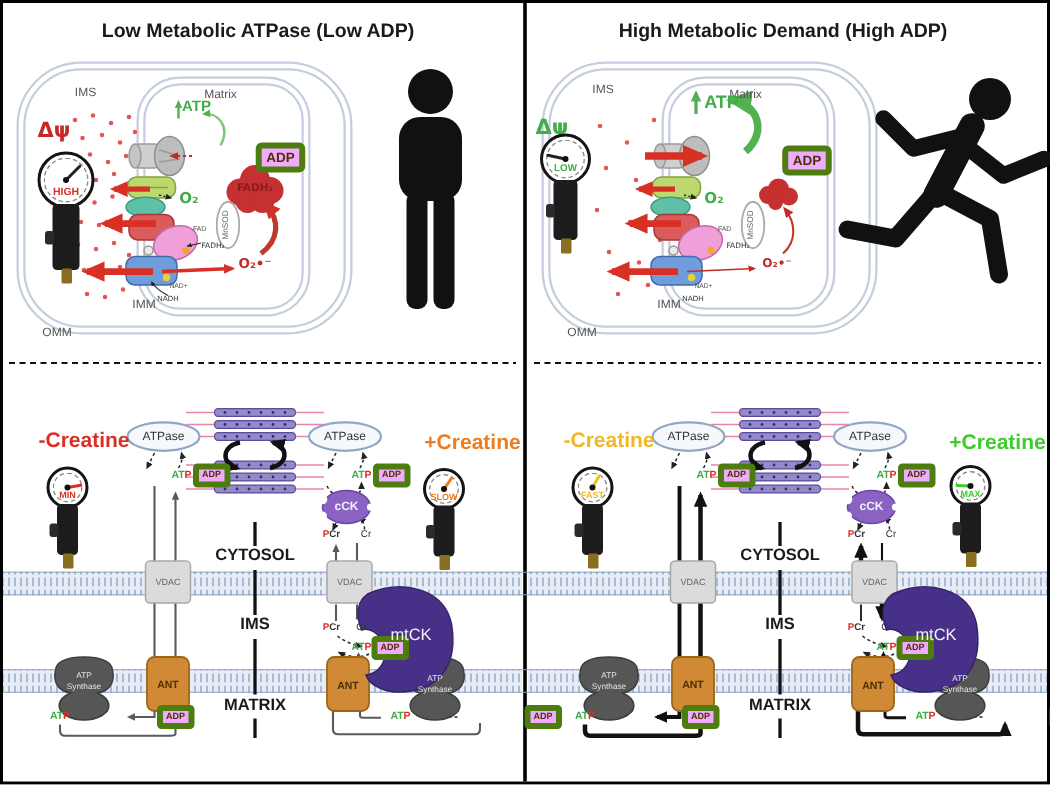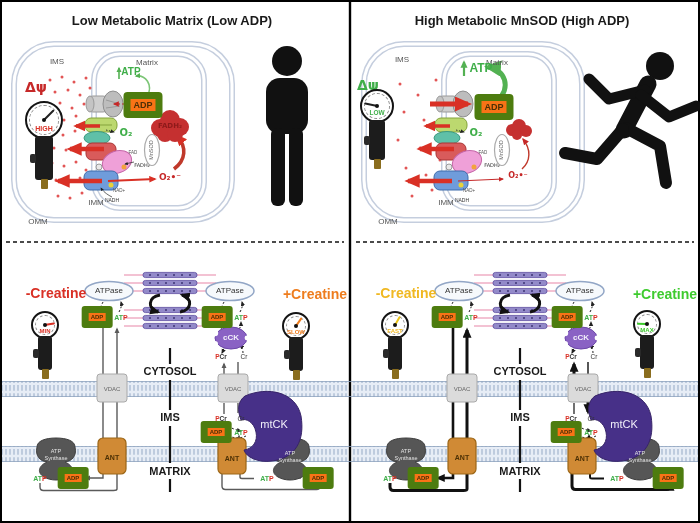--- a/index.html
+++ b/index.html
@@ -11,22 +11,22 @@
   .b{font-weight:bold;}
   .w6{font-weight:600;}
   .cRed{color:#d93025}.cRed2{color:#c62828}.cDRed{color:#8e1a1a}
   .cGreen{color:#3fae49}.cBGreen{color:#3ecb2e}
   .cOrange{color:#ee7d1e}.cYellow{color:#f0b822}
   .cGray{color:#555}.cGray2{color:#666}.cDark{color:#1a1a1a}.cMid{color:#333}
   .cWhite{color:#f2effa}.cBrown{color:#4c3005}.cLt{color:#e3e3e3}
   .s4{font-size:4.5px}.s5{font-size:5px}.s55{font-size:5.5px}.s6{font-size:6px}
   .s65{font-size:6.5px}.s7{font-size:7px}.s8{font-size:8px}.s9{font-size:9px}.s10{font-size:10px}.s11{font-size:11px}.s12{font-size:12px}
   .s13{font-size:13px}.s14{font-size:14px}
-  .adpbox{background:#f97316;border:7px solid #4d7c0f;border-radius:3px;color:#4c3005;
-          font-weight:bold;font-size:6px;line-height:8px;padding:0 2px;}
+  .adpbox{background:#f0abfc;border:4px solid #4d7c0f;border-radius:3px;color:#4c3005;
+          font-weight:bold;font-size:6px;line-height:8px;padding:0 2px;margin-left:44px;}
   .adpbig{font-size:9px;line-height:12px;padding:0 3px;border-radius:4px;}
   
   .gauge{position:absolute;}
   .dial{position:relative;background:#fff;border:2px solid #141414;border-radius:50%;box-sizing:border-box;}
   .dial::before{content:"";position:absolute;inset:2px;border:1px dashed #8a8a8a;border-radius:50%;}
   .needle{position:absolute;left:50%;top:50%;width:42%;height:2px;margin-top:-1px;
           transform-origin:0 50%;border-radius:1px;}
   .hub{position:absolute;left:50%;top:50%;width:4px;height:4px;margin:-2px 0 0 -2px;
        background:#111;border-radius:50%;}
   .glabel{position:absolute;left:0;right:0;bottom:5px;text-align:center;font-weight:bold;}
@@ -467,38 +467,38 @@
       </g>
 
   <g stroke="#111" fill="none" stroke-width="3">
     <path d="M 160,295 C 148,297 147,309 158,312" marker-end="url(#mB)"></path>
     <path d="M 180,312 C 192,310 193,298 182,295" marker-end="url(#mB)"></path>
     <path d="M 510,295 C 498,297 497,309 508,312" marker-end="url(#mB)"></path>
     <path d="M 530,312 C 542,310 543,298 532,295" marker-end="url(#mB)"></path>
   </g>
 </svg>
 
-<span class="lbl s13 w6 cDark" style="left:172px;top:20px">Low Metabolic Matrix (Low ADP)</span>
+<span class="lbl s13 w6 cDark" style="left:172px;top:20px">Low Metabolic ATPase (Low ADP)</span>
 <span class="lbl s8 cGray" style="left:57px;top:62px">IMS</span>
 <span class="lbl s8 cGray" style="left:147px;top:63px">Matrix</span>
 <span class="lbl s8 cGray" style="left:96px;top:203px">IMM</span>
 <span class="lbl s8 cGray" style="left:38px;top:222px">OMM</span>
 <span class="lbl s14 b cRed2 chem" style="left:36px;top:87px">Δψ</span>
 <span class="lbl s10 b cGreen" style="left:131px;top:72px">ATP</span>
 <span class="lbl adpbox adpbig" style="left:143px;top:105px">ADP</span>
 <span class="lbl s7 b cDRed chem" style="left:170px;top:126px">FADH₂</span>
 <span class="lbl rot s55 cGray2" style="left:152px;top:150px">MnSOD</span>
 <span class="lbl s10 b cGreen chem" style="left:126px;top:133px">O₂</span>
 <span class="lbl s9 b cRed2 chem" style="left:170px;top:177px">O₂•⁻</span>
 <span class="lbl s4 cGray" style="left:133px;top:153px">FAD</span>
 <span class="lbl s5 cMid chem" style="left:142px;top:165px">FADH₂</span>
 <span class="lbl s4 cGray" style="left:119px;top:191px">NAD+</span>
 <span class="lbl s5 cMid" style="left:112px;top:200px">NADH</span>
 
-<span class="lbl s13 w6 cDark" style="left:522px;top:20px">High Metabolic MnSOD (High ADP)</span>
+<span class="lbl s13 w6 cDark" style="left:522px;top:20px">High Metabolic Demand (High ADP)</span>
 <span class="lbl s8 cGray" style="left:402px;top:60px">IMS</span>
 <span class="lbl s8 cGray" style="left:497px;top:63px">Matrix</span>
 <span class="lbl s8 cGray" style="left:446px;top:203px">IMM</span>
 <span class="lbl s8 cGray" style="left:388px;top:222px">OMM</span>
 <span class="lbl s14 b cGreen chem" style="left:368px;top:85px">Δψ</span>
 <span class="lbl s12 b cGreen" style="left:481px;top:68px">ATP</span>
 <span class="lbl adpbox adpbig" style="left:494px;top:107px">ADP</span>
 <span class="lbl rot s55 cGray2" style="left:502px;top:150px">MnSOD</span>
 <span class="lbl s10 b cGreen chem" style="left:476px;top:133px">O₂</span>
 <span class="lbl s8 b cRed2 chem" style="left:518px;top:176px">O₂•⁻</span>

